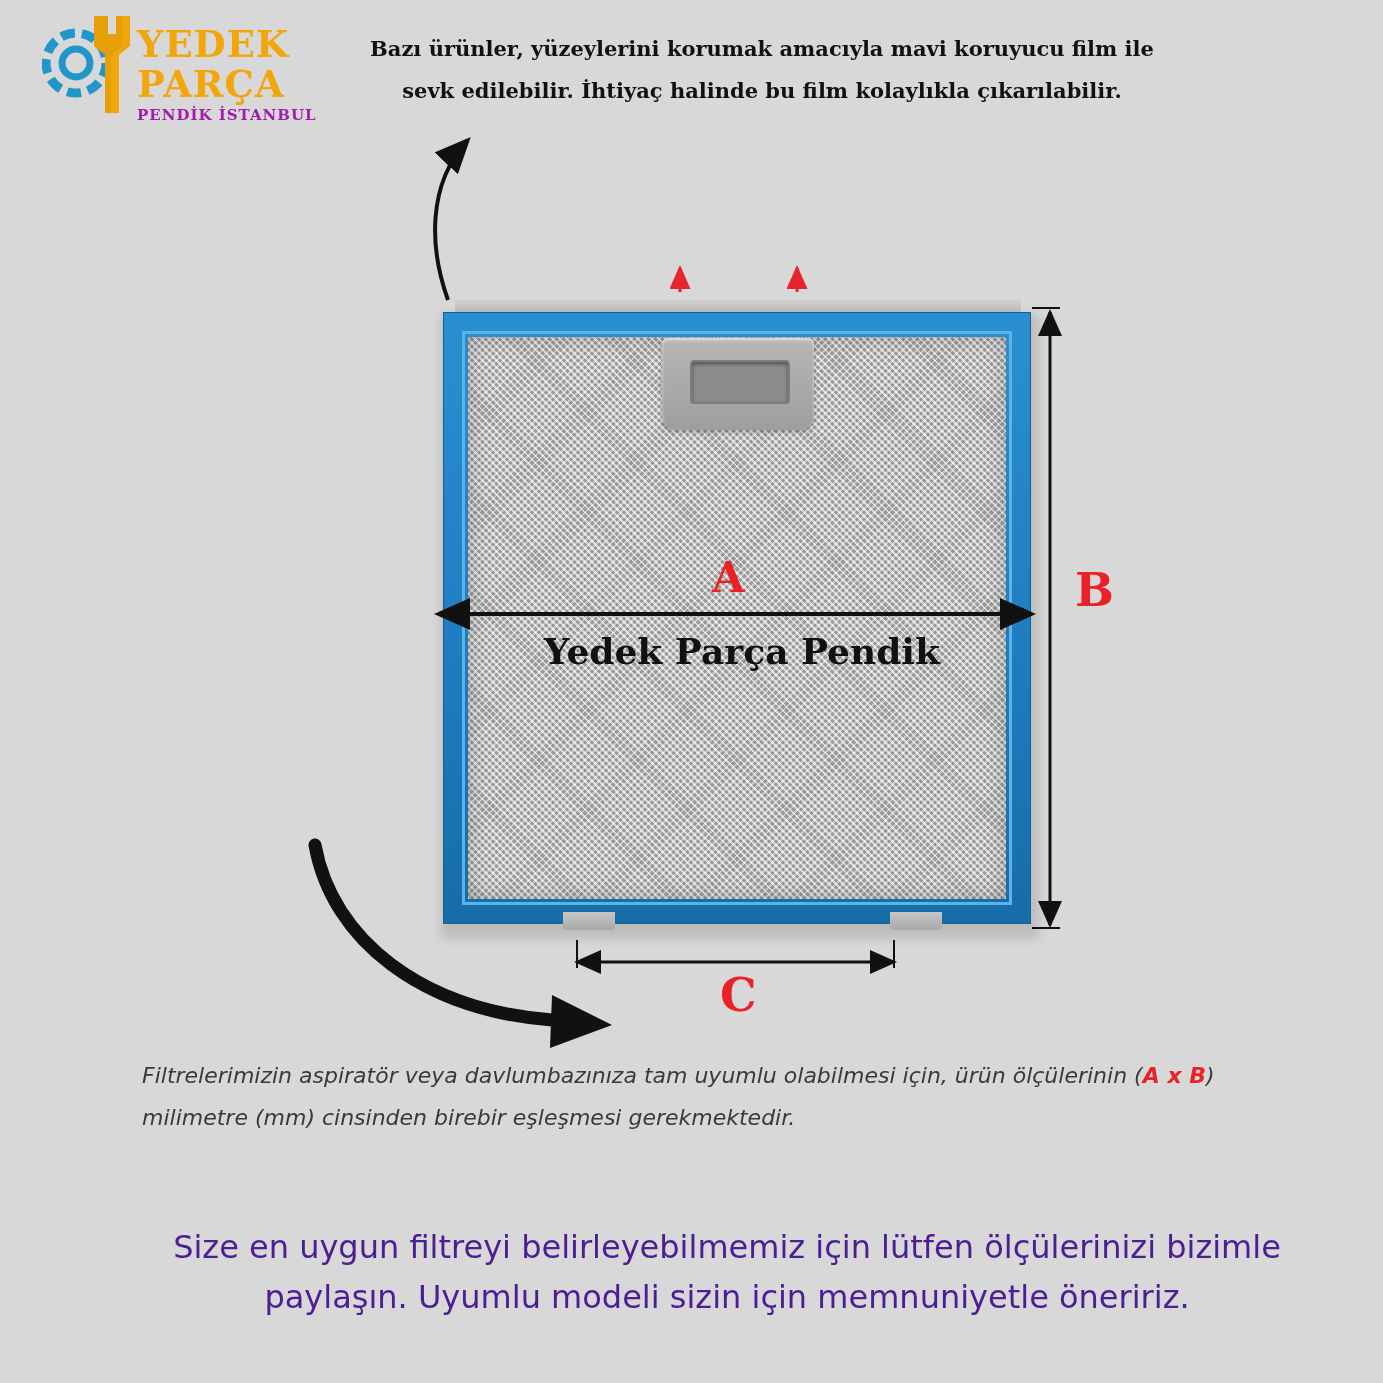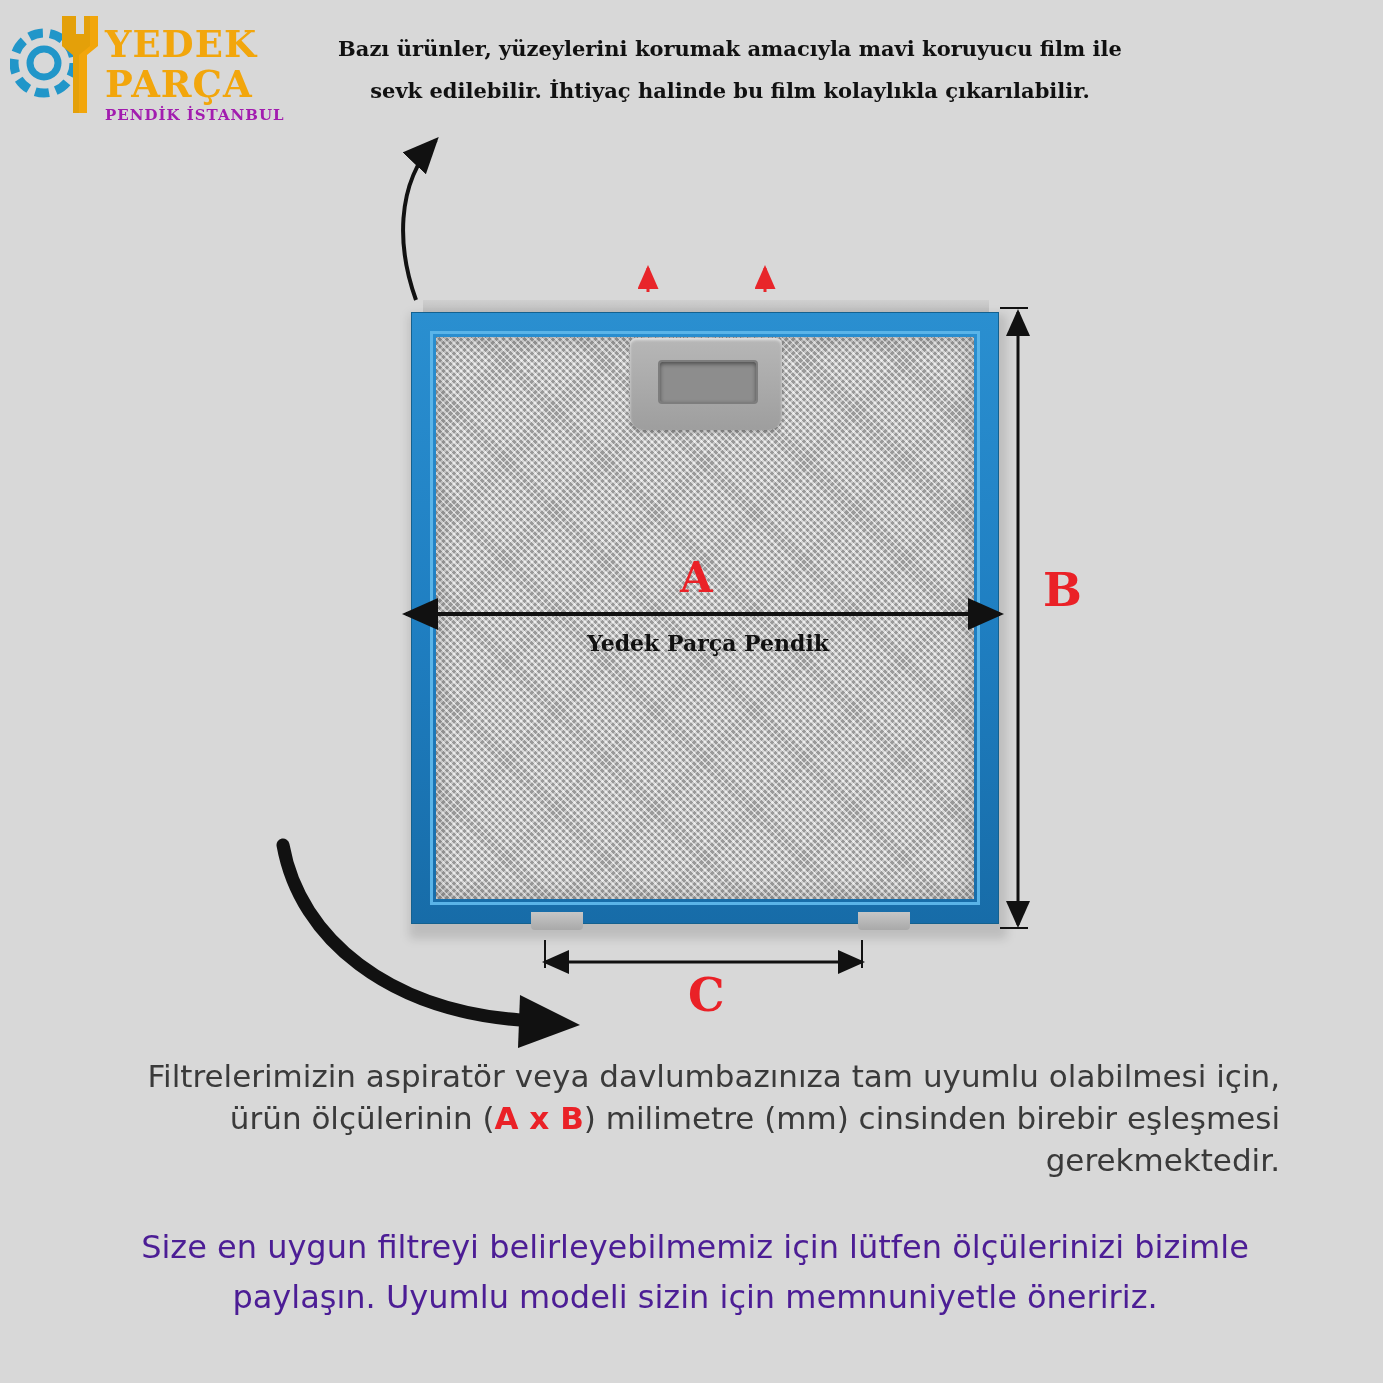--- a/index.html
+++ b/index.html
@@ -3,21 +3,21 @@
 <meta charset="utf-8">
 <style>
   html,body{margin:0;padding:0;}
   body{
     width:1383px;height:1383px;
     background:#d8d8d8;
     font-family:"DejaVu Sans", sans-serif;
     position:relative;
     overflow:hidden;
   }
-  .stage{position:absolute;inset:0;}
+  .stage{position:absolute;inset:0;margin-left:32px;}
 
   
   .logo{position:absolute;left:10px;top:8px;width:300px;height:125px;}
   .logo svg{position:absolute;left:0;top:0;}
   .logo-text{position:absolute;left:95px;top:16px;}
   .logo-line1,.logo-line2{
     font-family:"DejaVu Serif", serif;
     font-weight:bold;color:#f2a60c;font-size:37px;line-height:40px;letter-spacing:1px;
   }
   .logo-sub{
@@ -95,35 +95,35 @@
   
   .dim-label{
     position:absolute;color:#ea2127;font-weight:bold;
     font-family:"DejaVu Serif", serif;
   }
   .label-A{left:680px;top:553px;font-size:42px;}
   .label-B{left:1043px;top:563px;font-size:46px;}
   .label-C{left:688px;top:968px;font-size:46px;}
 
   .brand-on-mesh{
-    position:absolute;left:508px;top:630px;width:400px;text-align:center;
-    font-family:"DejaVu Serif", serif;font-weight:bold;font-size:22px;color:#111;
+    position:absolute;left:508px;top:630px;width:400px;text-align:right;
+    font-family:"DejaVu Serif", serif;font-weight:bold;font-size:36px;color:#111;
   }
 
   
   .left-note{
     position:absolute;left:35px;top:455px;width:345px;
     text-align:center;font-size:26.5px;line-height:42px;color:#3a3a3a;
   }
   .left-note .cmark{color:#ea2127;font-weight:bold;}
 
   
   .bottom-note{
     position:absolute;left:110px;top:1055px;width:1170px;
-    text-align:right;font-size:31px;line-height:42px;color:#3a3a3a;
+    text-align:left;font-size:22px;line-height:42px;color:#3a3a3a;font-style:italic;
   }
   .bottom-note .red{color:#ea2127;font-weight:bold;}
 
   .bottom-red{
     position:absolute;left:100px;top:1222px;width:1190px;
     text-align:center;font-size:32px;line-height:50px;color:#4c1d95;
   }
 
   svg.overlay{position:absolute;left:0;top:0;width:1383px;height:1383px;pointer-events:none;}
 </style>

